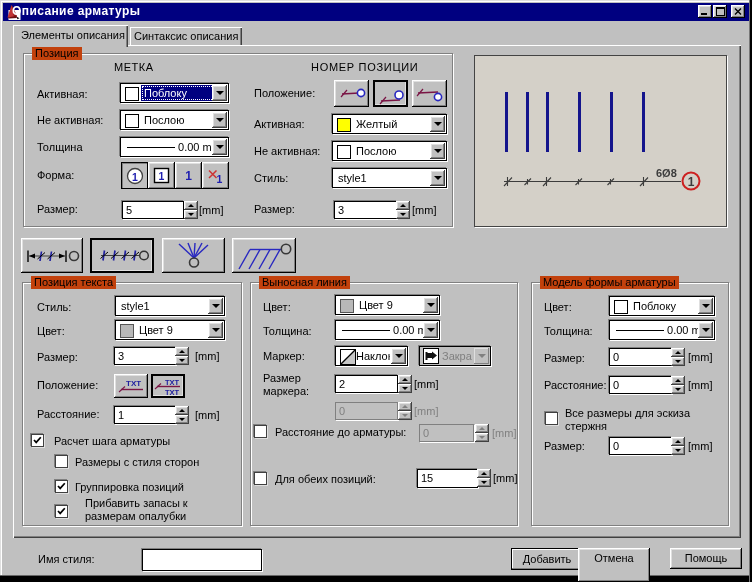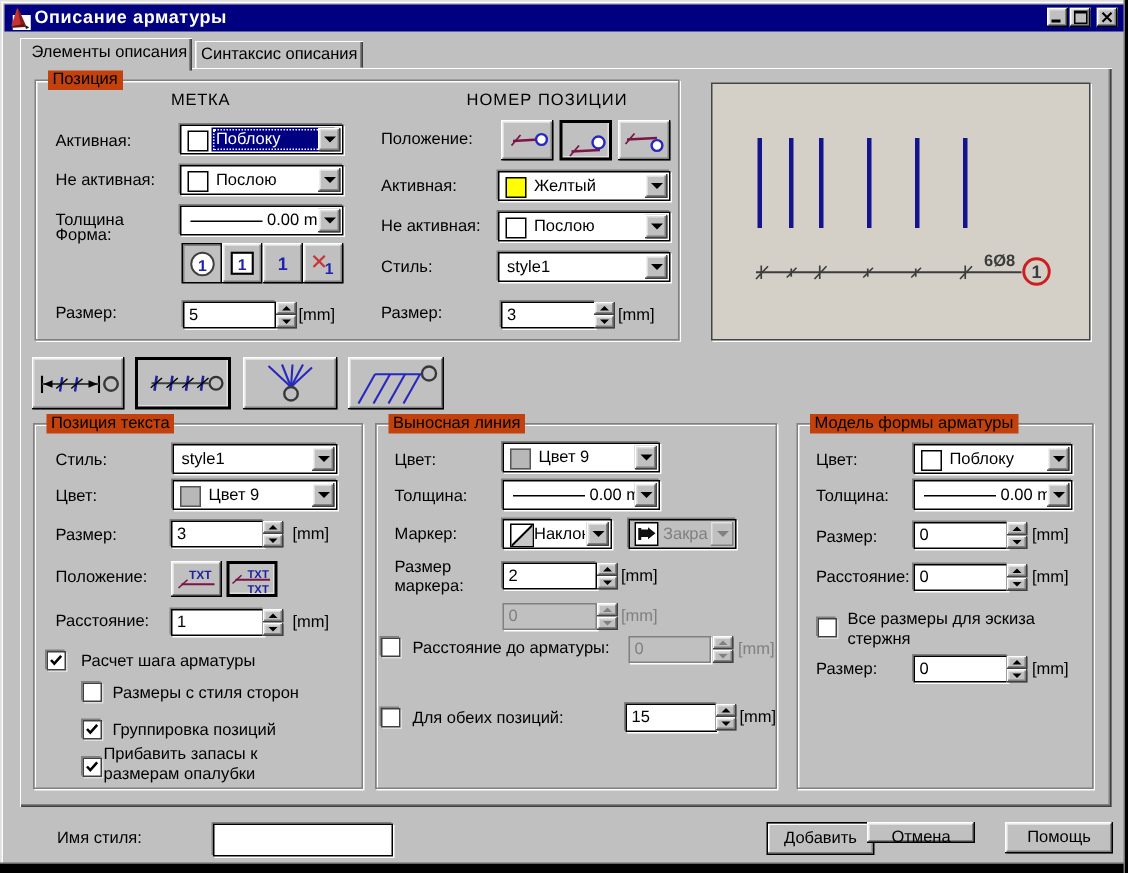--- a/index.html
+++ b/index.html
@@ -39,21 +39,21 @@
 <div class="abs" style="left:750px;top:0;width:2px;height:582px;background:#000"></div>
 
 <div class="abs" style="left:3px;top:3px;width:746px;height:18px;background:#000080"></div>
 <svg class="abs" style="left:5px;top:4px" width="16" height="16" viewBox="0 0 16 16">
 <rect x="3.5" y="6" width="12" height="10" fill="#fff"></rect>
 <polygon points="6.5,1 12,12.5 10.5,14 2.5,13.5" fill="#c23535"></polygon>
 <polygon points="6.5,1 8.5,4.5 12,12.5 9,13.5" fill="#8c1a1a"></polygon>
 <polygon points="2.5,13.5 11,12 12,14 4,14.5" fill="#6b1010"></polygon>
 <path d="M11.5 12.5 l3 1.8 -2.2 1 z" fill="#151515"></path>
 </svg>
-<div class="lbl" style="left:23px;top:5px;color:#fff;font-weight:bold;font-size:12px;letter-spacing:0.4px">Описание арматуры</div>
+<div class="lbl" style="left:12px;top:5px;color:#fff;font-weight:bold;font-size:12px;letter-spacing:0.4px">Описание арматуры</div>
 <div class="bo abs" style="left:698px;top:5px;width:14px;height:13px">
     <div class="abs" style="left:3px;top:8px;width:6px;height:2px;background:#000"></div>
   </div>
 <div class="bo abs" style="left:713px;top:5px;width:14px;height:13px">
     <div class="abs" style="left:3px;top:2px;width:7px;height:6px;border:1px solid #000;border-top-width:2px;box-sizing:content-box"></div>
   </div>
 <div class="bo abs" style="left:731px;top:5px;width:14px;height:13px"><svg width="14" height="13">
       <path d="M4 3.5 L10 9.5 M10 3.5 L4 9.5" stroke="#000" stroke-width="1.4"></path>
     </svg></div>
 
@@ -65,21 +65,21 @@
 <div class="lbl" style="left:21px;top:29px">Элементы описания</div>
 
 <div class="grp" style="left:23px;top:53px;width:428px;height:172px">
     <span class="glab">Позиция</span>
   </div>
 <div class="lbl" style="left:114px;top:61px;letter-spacing:0.5px">МЕТКА</div>
 <div class="lbl" style="left:311px;top:61px;letter-spacing:0.7px">НОМЕР ПОЗИЦИИ</div>
 <div class="lbl" style="left:37px;top:88px">Активная:</div>
 <div class="lbl" style="left:37px;top:114px">Не активная:</div>
 <div class="lbl" style="left:37px;top:141px">Толщина</div>
-<div class="lbl" style="left:37px;top:151px">Форма:</div>
+<div class="lbl" style="left:37px;top:169px">Форма:</div>
 <div class="lbl" style="left:37px;top:203px">Размер:</div>
 
 <div class="fld" style="left:120px;top:83px;width:107px;height:18px">
  <div class="sw"></div>
  <div class="abs" style="left:20px;top:1px;width:82px;height:16px;background:#000080;outline:1px dotted #fff;outline-offset:-2px;color:#fff;line-height:16px;padding-left:3px;box-sizing:border-box">Поблоку</div>
  <div class="ab">
       <div class="tri"></div>
     </div>
 </div>
 <div class="fld" style="left:120px;top:110px;width:107px;height:18px">
@@ -324,21 +324,21 @@
 <div class="lbl" style="left:54px;top:435px">Расчет шага арматуры</div>
 <div class="cb" style="left:55px;top:455px"></div>
 <div class="lbl" style="left:75px;top:456px">Размеры с стиля сторон</div>
 <div class="cb" style="left:55px;top:480px"><svg width="11" height="11">
       <path d="M2 5 L4.2 7.4 L8.8 2.2" stroke="#000" stroke-width="1.7" fill="none"></path>
     </svg></div>
 <div class="lbl" style="left:75px;top:481px">Группировка позиций</div>
 <div class="cb" style="left:55px;top:505px"><svg width="11" height="11">
       <path d="M2 5 L4.2 7.4 L8.8 2.2" stroke="#000" stroke-width="1.7" fill="none"></path>
     </svg></div>
-<div class="lbl" style="left:69px;top:497px">Прибавить запасы к<br>размерам опалубки</div>
+<div class="lbl" style="left:85px;top:497px">Прибавить запасы к<br>размерам опалубки</div>
 
 <div class="grp" style="left:250px;top:282px;width:266px;height:242px">
     <span class="glab">Выносная линия</span>
   </div>
 <div class="lbl" style="left:263px;top:301px">Цвет:</div>
 <div class="lbl" style="left:263px;top:325px">Толщина:</div>
 <div class="lbl" style="left:263px;top:350px">Маркер:</div>
 <div class="lbl" style="left:263px;top:372px">Размер<br>маркера:</div>
 <div class="fld" style="left:335px;top:295px;width:103px;height:18px">
  <div class="sw" style="background:#b8b8b8;border-color:#555"></div>
@@ -470,14 +470,14 @@
     </div>
     <div class="sd">
       <div class="td"></div>
     </div>
   </div>
 <div class="mm" style="left:688px;top:440px">[mm]</div>
 
 <div class="lbl" style="left:38px;top:553px">Имя стиля:</div>
 <div class="fld" style="left:142px;top:549px;width:118px;height:20px"></div>
 <div class="abs" style="left:511px;top:548px;width:72px;height:22px;box-sizing:border-box;border:1px solid #000;background:#c0c0c0;box-shadow:inset -1px -1px 0 #808080,inset 1px 1px 0 #fff;text-align:center;line-height:20px">Добавить</div>
-<div class="btn" style="left:578px;top:548px;width:72px;height:14px">Отмена</div>
+<div class="btn" style="left:578px;top:548px;width:72px;height:34px">Отмена</div>
 <div class="btn" style="left:670px;top:548px;width:72px;height:21px">Помощь</div>
 
 </body></html>

